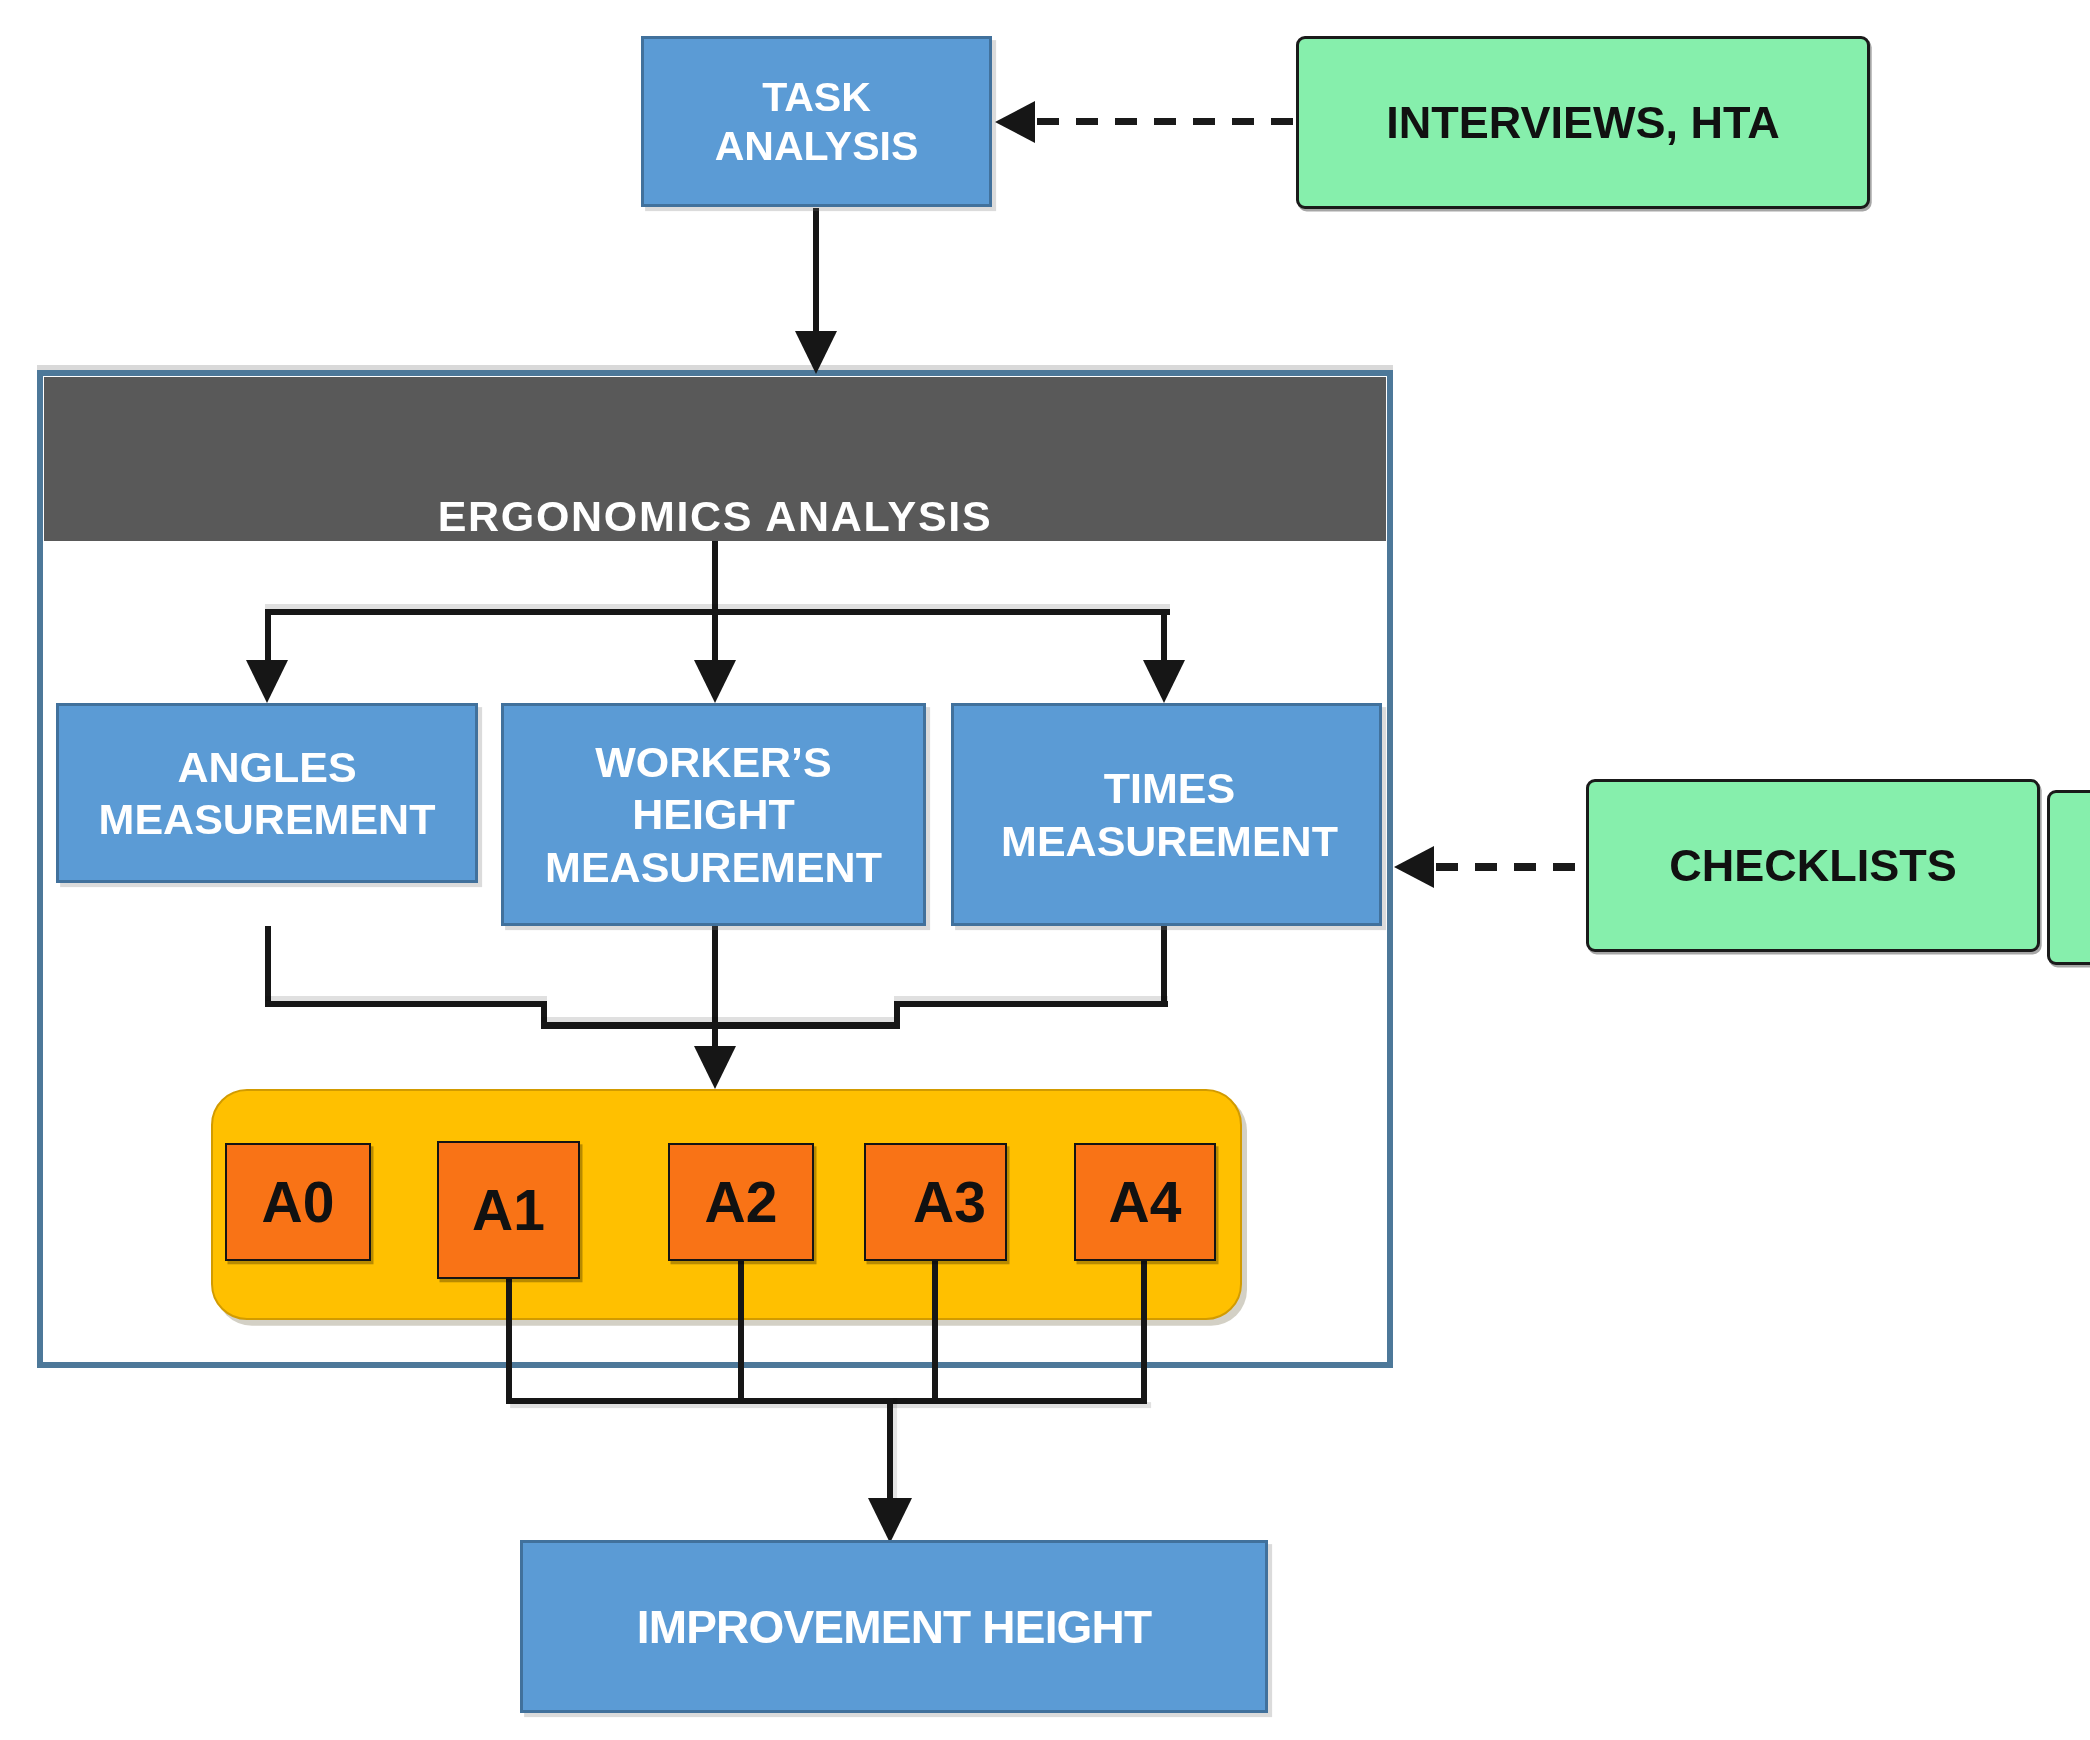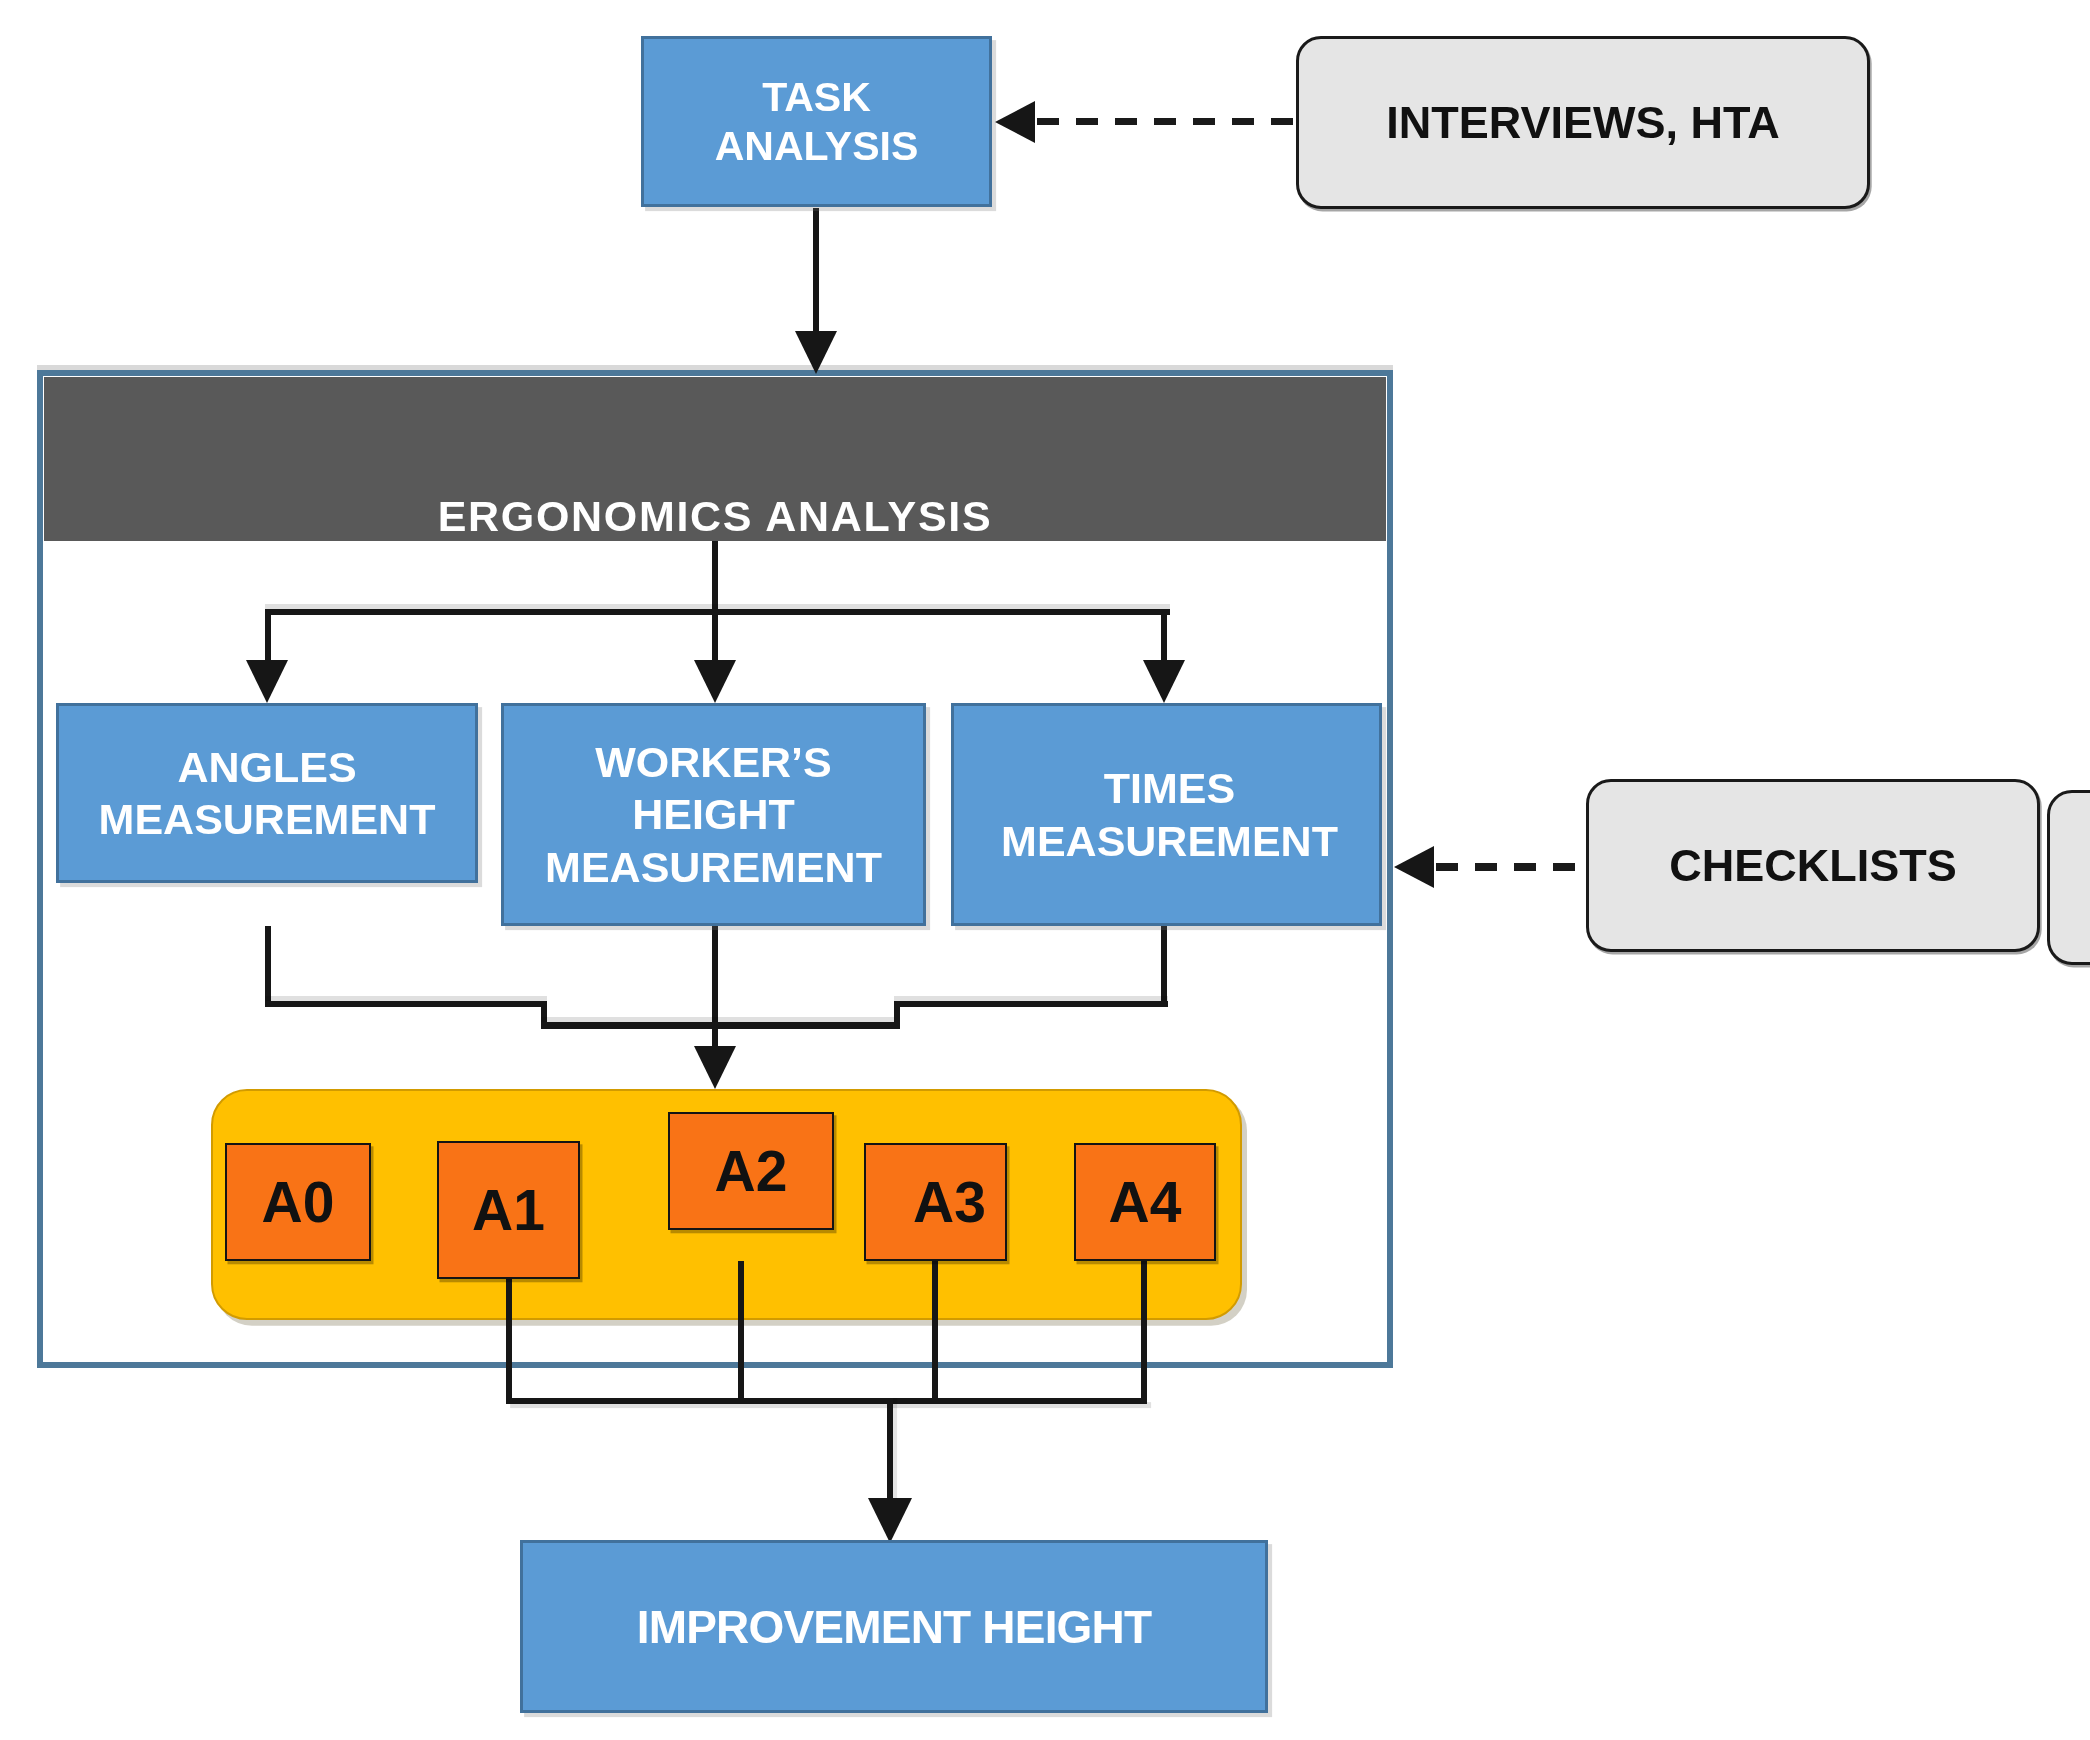--- a/index.html
+++ b/index.html
@@ -10,21 +10,21 @@
   .node{
     position:absolute;display:flex;align-items:center;justify-content:center;
     text-align:center;font-weight:bold;box-sizing:border-box;z-index:5;
   }
   .node span{white-space:pre-line;display:block;}
   .proc{
     background:#5B9BD5;border:3.3px solid #41719C;color:#ffffff;
     box-shadow:4.1px 4.1px 0 rgba(110,110,110,0.25);
   }
   .input{
-    background:#e5e5e5;border:3.3px solid #1a1a1a;border-radius:25px;color:#111111;
+    background:#86efac;border:3.3px solid #1a1a1a;border-radius:9px;color:#111111;
     box-shadow:1.7px 2.5px 0 rgba(0,0,0,0.35);
   }
   .line{position:absolute;background:#161616;z-index:4;}
   .hshadow{box-shadow:0 -5px 0 rgba(0,0,0,0.12);}
   .dash{
     position:absolute;z-index:4;
     background:repeating-linear-gradient(90deg,#1a1a1a 0 22px,transparent 22px 39px);
   }
   .arr{position:absolute;width:0;height:0;z-index:4;}
   .arr.down{border-left:21.5px solid transparent;border-right:21.5px solid transparent;border-top:43px solid #161616;}
@@ -51,21 +51,21 @@
     position:absolute;left:211px;top:1089px;width:1031px;height:231px;box-sizing:border-box;
     background:#FFC000;border:2.5px solid #D29B00;border-radius:36px;
     box-shadow:5px 5.8px 0 rgba(130,120,90,0.35);z-index:3;
   }
   .abox{
     background:#f97316;border:2.5px solid #141414;color:#111111;font-size:57px;
     box-shadow:2.5px 3.3px 0 rgba(0,0,0,0.28);
   }
   #a0{left:225px;top:1143px;width:146px;height:118px;}
   #a1{left:437px;top:1141px;width:143px;height:138px;}
-  #a2{left:668px;top:1112px;width:166px;height:118px;}
+  #a2{left:668px;top:1143px;width:146px;height:118px;}
   #a3{left:864px;top:1143px;width:143px;height:118px;padding-left:28px;}
   #a4{left:1074px;top:1143px;width:142px;height:118px;}
   #improvement{left:520px;top:1540px;width:748px;height:173px;font-size:46px;letter-spacing:-0.8px;}
 </style>
 </head>
 <body>
 
 <div id="canvas">
 
   <div class="node proc" id="task">

